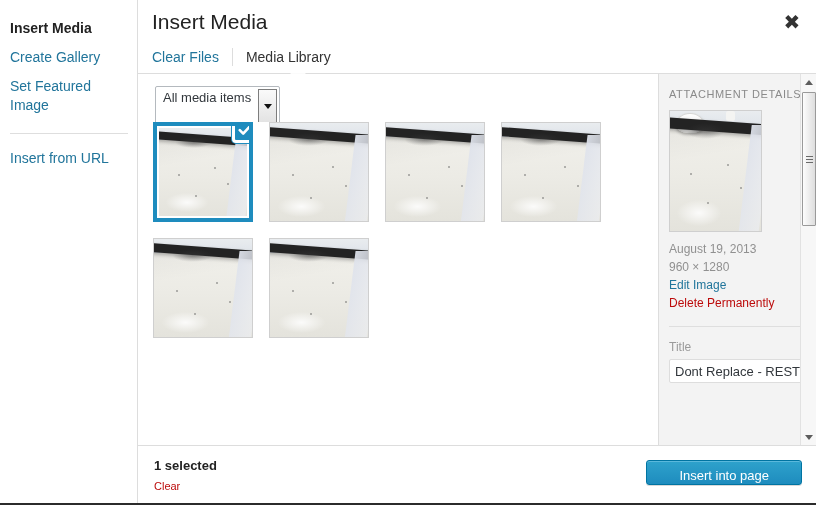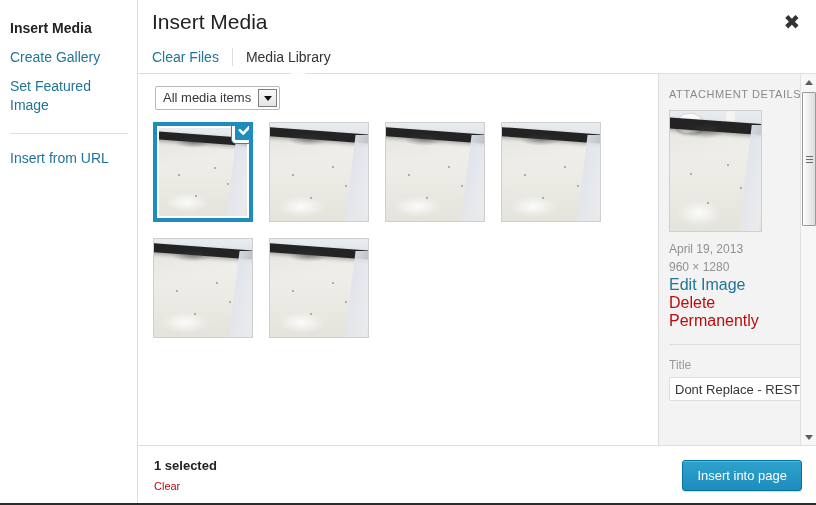--- a/index.html
+++ b/index.html
@@ -119,21 +119,21 @@
   
   #toolbar {
     position: absolute;
     left: 138px; top: 74px;
     width: 678px; height: 48px;
     background: #fff;
   }
   #media-filter {
     position: absolute;
     left: 17px; top: 12px;
-    height: 24px;
+    height: 40px;
     display: inline-flex;
     align-items: stretch;
     border: 1px solid #b4b9be;
     background: #fff;
     border-radius: 2px;
     cursor: pointer;
   }
   #media-filter .label {
     font-size: 13px;
     line-height: 22px;
@@ -303,21 +303,21 @@
     word-break: break-word;
     margin-bottom: 2px;
   }
   .det-meta {
     font-size: 12px;
     line-height: 18px;
     color: #909090;
   }
   .det-link {
     display: block;
-    font-size: 16px;
+    font-size: 12px;
     line-height: 18px;
     color: #21759b;
     cursor: pointer;
     text-decoration: none;
   }
   .det-link.danger { color: #bc0b0b; }
   .det-sep {
     height: 1px;
     background: #dedede;
     margin: 14px 0 12px 0;
@@ -402,22 +402,22 @@
     font-size: 11px;
     line-height: 18px;
     color: #bc0b0b;
     cursor: pointer;
     margin-top: 2px;
     text-decoration: none;
   }
   #insert-btn {
     position: absolute;
     right: 14px; top: 14px;
-    height: 31px;
-    padding: 0 14px;
+    height: 25px;
+    padding: 0 32px;
     background: linear-gradient(#2ea2cc, #1e8cbe);
     border: 1px solid #0074a2;
     border-radius: 3px;
     box-shadow: inset 0 1px 0 rgba(120,200,230,0.6), 0 1px 0 rgba(0,0,0,0.15);
     color: #fff;
     font-size: 13px;
     font-family: "Liberation Sans", sans-serif;
     cursor: pointer;
     line-height: 29px;
   }
@@ -582,21 +582,21 @@
         <div class="shadow"></div>
         <div class="wallR"></div>
         <div class="sheen"></div>
         <i class="spk1"></i>
           <i class="spk2"></i>
           <i class="spk3"></i>
           <i class="spk4"></i>
       </div>
     </div>
 
-    <div class="det-meta">April 19, 2013</div>
+    <div class="det-meta">August 19, 2013</div>
     <div class="det-meta">960 × 1280</div>
     <a class="det-link">Edit Image</a>
     <a class="det-link danger">Delete Permanently</a>
 
     <div class="det-sep"></div>
 
     <div class="field-label">Title</div>
     <input class="field-input" type="text" value="Dont Replace - RESTO" style="">
   </div>
 

